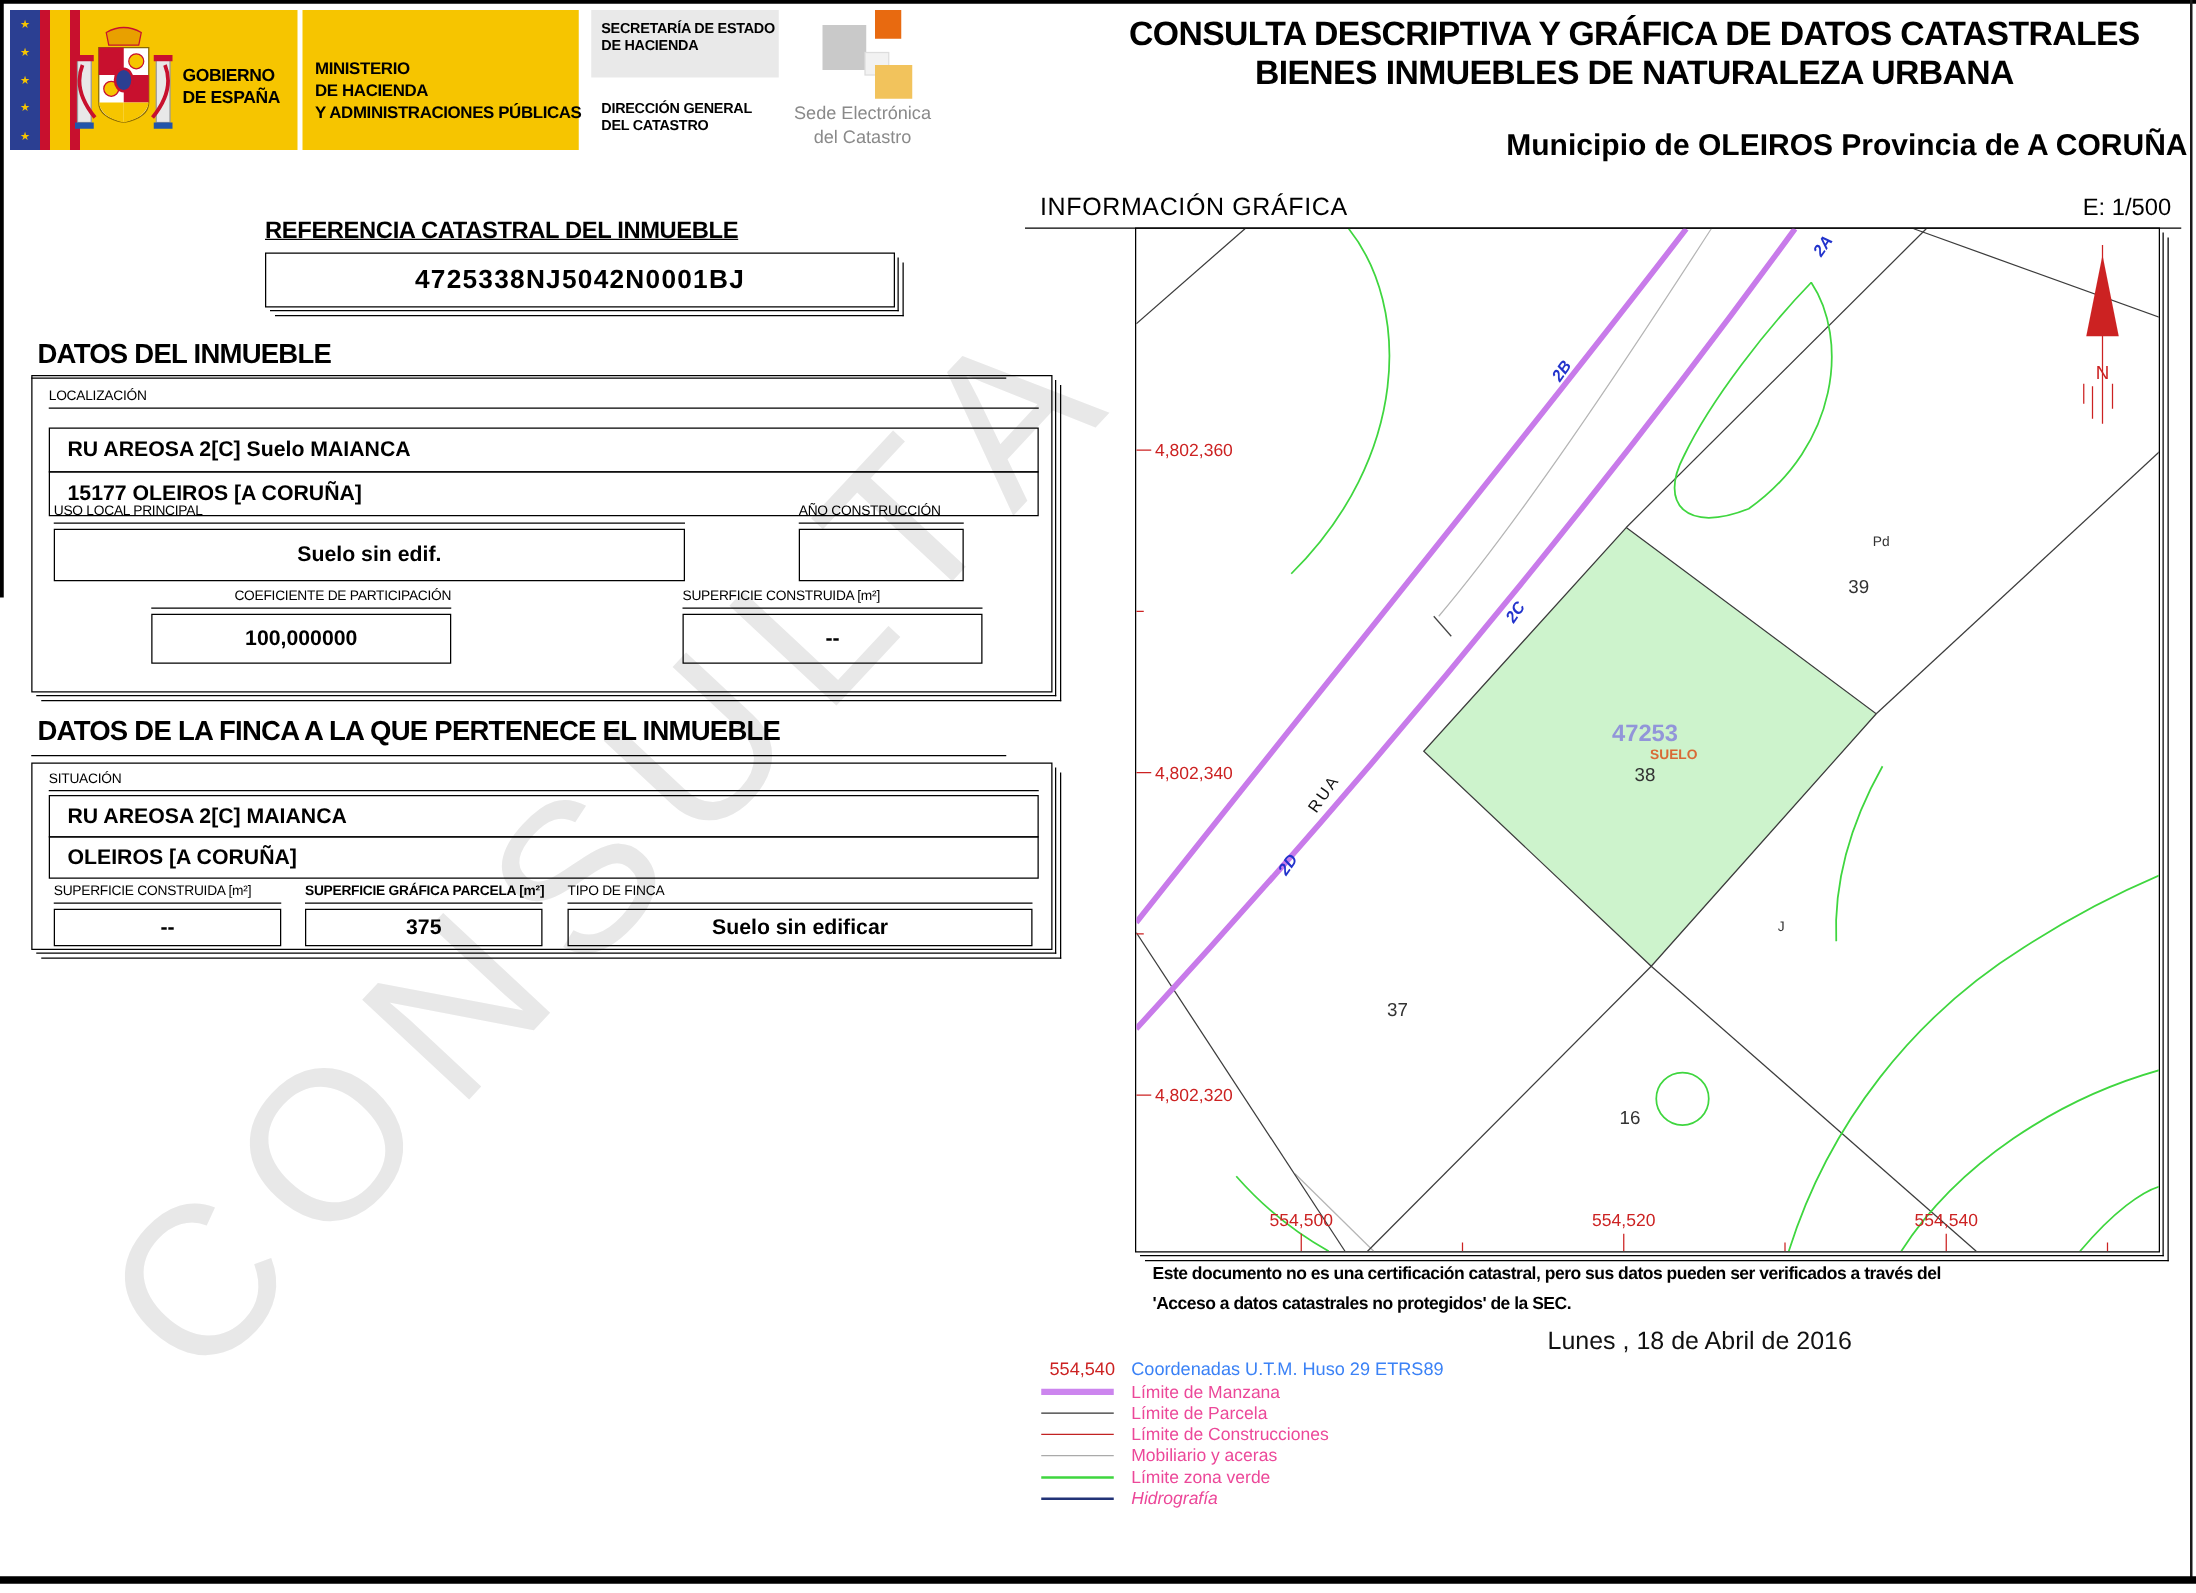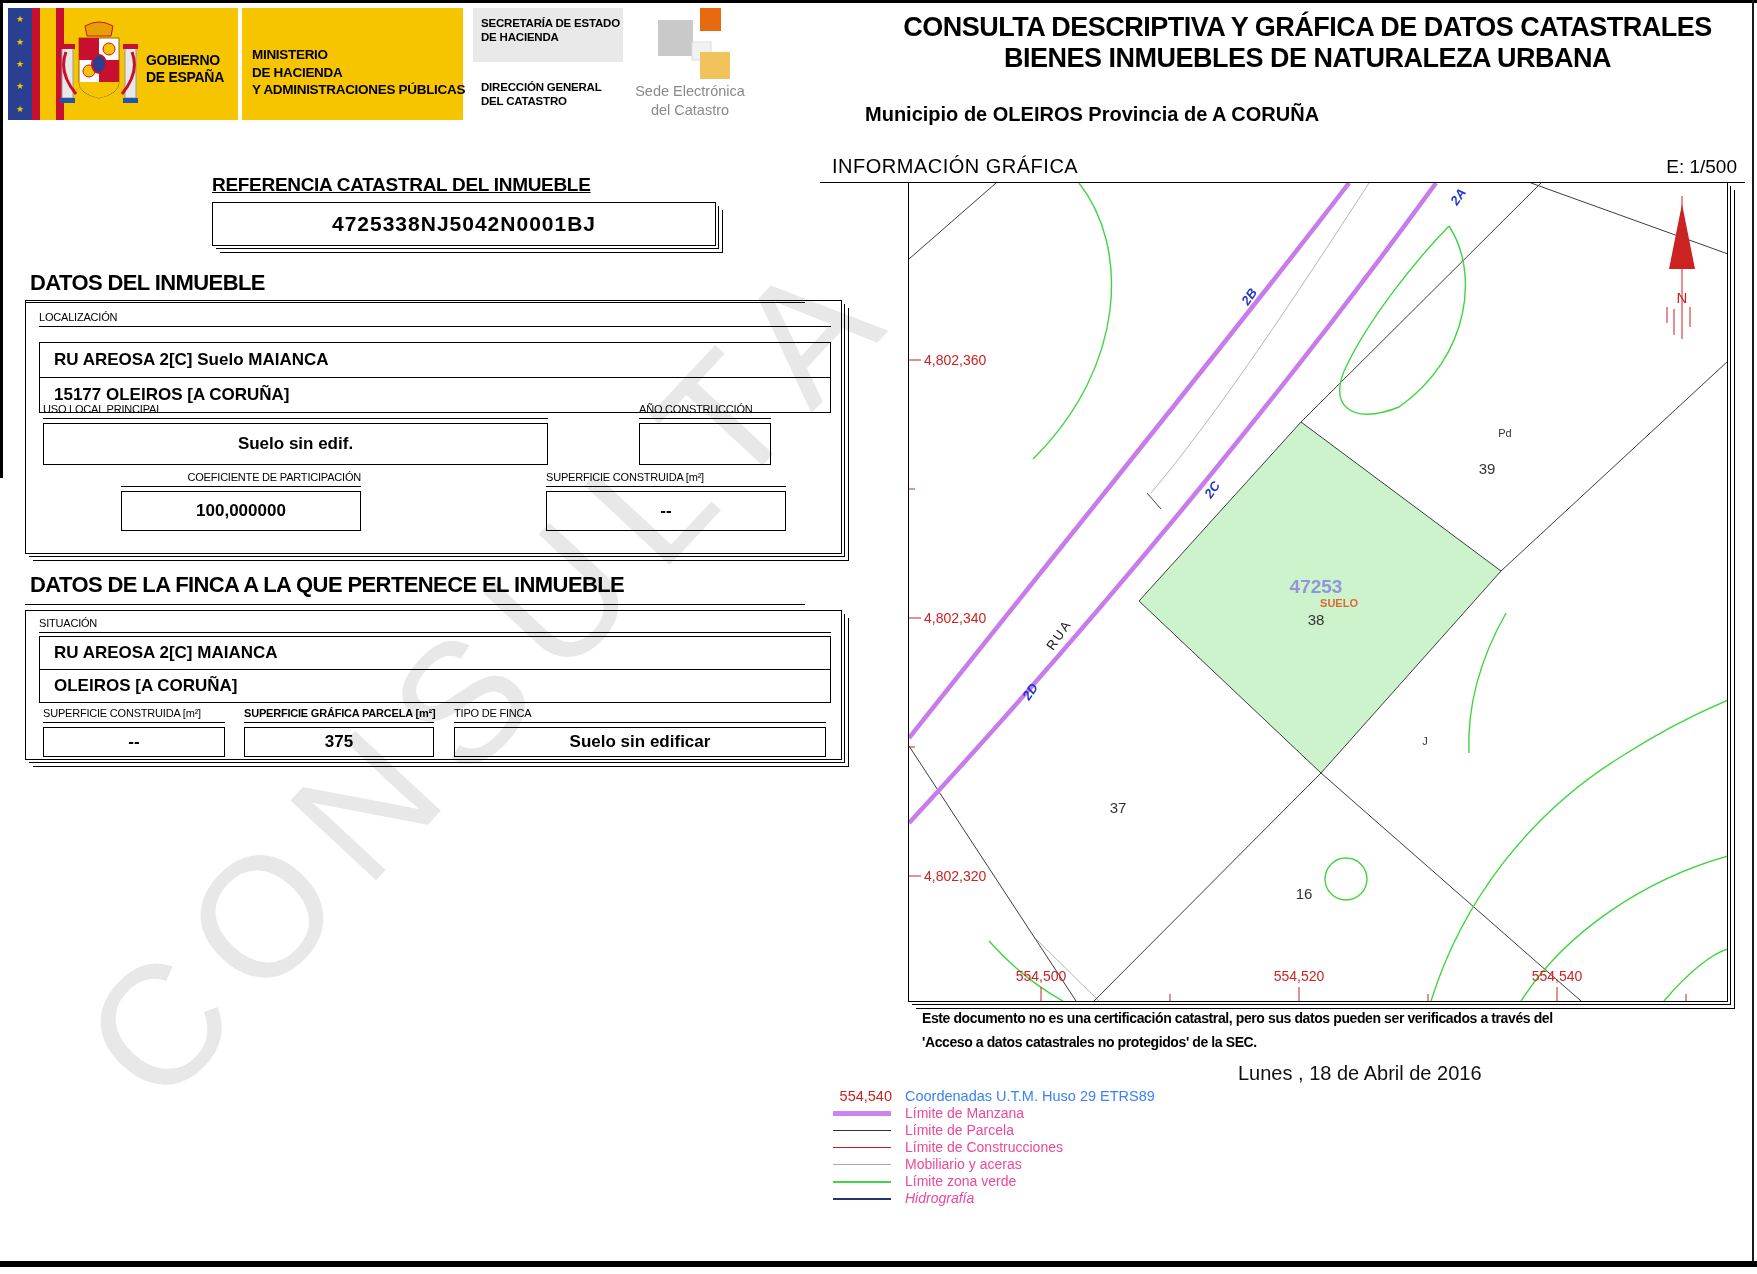--- a/index.html
+++ b/index.html
@@ -24,21 +24,21 @@
   .ybox{background:#F6C500;}
   .gob-txt{left:146px;top:52px;font-size:14px;font-weight:bold;line-height:17px;letter-spacing:-0.3px;}
   .min-txt{left:252px;top:46px;font-size:13.5px;font-weight:bold;line-height:17.5px;letter-spacing:-0.3px;}
   .graybox{left:473px;top:8px;width:150px;height:54px;background:#E9E9E9;padding:8px 0 0 8px;
            font-size:11.5px;font-weight:bold;line-height:14px;letter-spacing:-0.2px;box-sizing:border-box;}
   .dgc{left:481px;top:80px;font-size:11.5px;font-weight:bold;line-height:14px;letter-spacing:-0.2px;}
   .sede-txt{left:615px;top:82px;width:150px;text-align:center;font-size:14.5px;color:#8a8a8a;line-height:19px;}
   
   .title{left:865px;top:12px;width:885px;text-align:center;font-weight:bold;font-size:27px;
          line-height:31px;letter-spacing:-0.5px;}
-  .municipio{left:865px;top:103px;width:885px;text-align:left;font-weight:bold;font-size:20px;}
+  .municipio{left:865px;top:103px;width:885px;text-align:right;font-weight:bold;font-size:24px;}
   
   .refhead{left:212px;top:174px;width:504px;text-align:left;font-size:19px;font-weight:bold;
            text-decoration:underline;letter-spacing:-0.3px;}
   .shadowbox{border:1px solid #000;background:transparent;}
   .shadowbox::before{content:"";position:absolute;top:3px;left:3px;right:-4px;bottom:-4px;
            border-right:1px solid #000;border-bottom:1px solid #000;pointer-events:none;}
   .shadowbox::after{content:"";position: absolute;top:7px;left:7px;right:-8px;bottom:-8px;
            border-right:1px solid #000;border-bottom:1px solid #000;pointer-events:none;}
   .refbox{left:212px;top:202px;width:502px;height:42px;line-height:42px;text-align:center;
           font-size:21px;font-weight:bold;letter-spacing:1px;}

